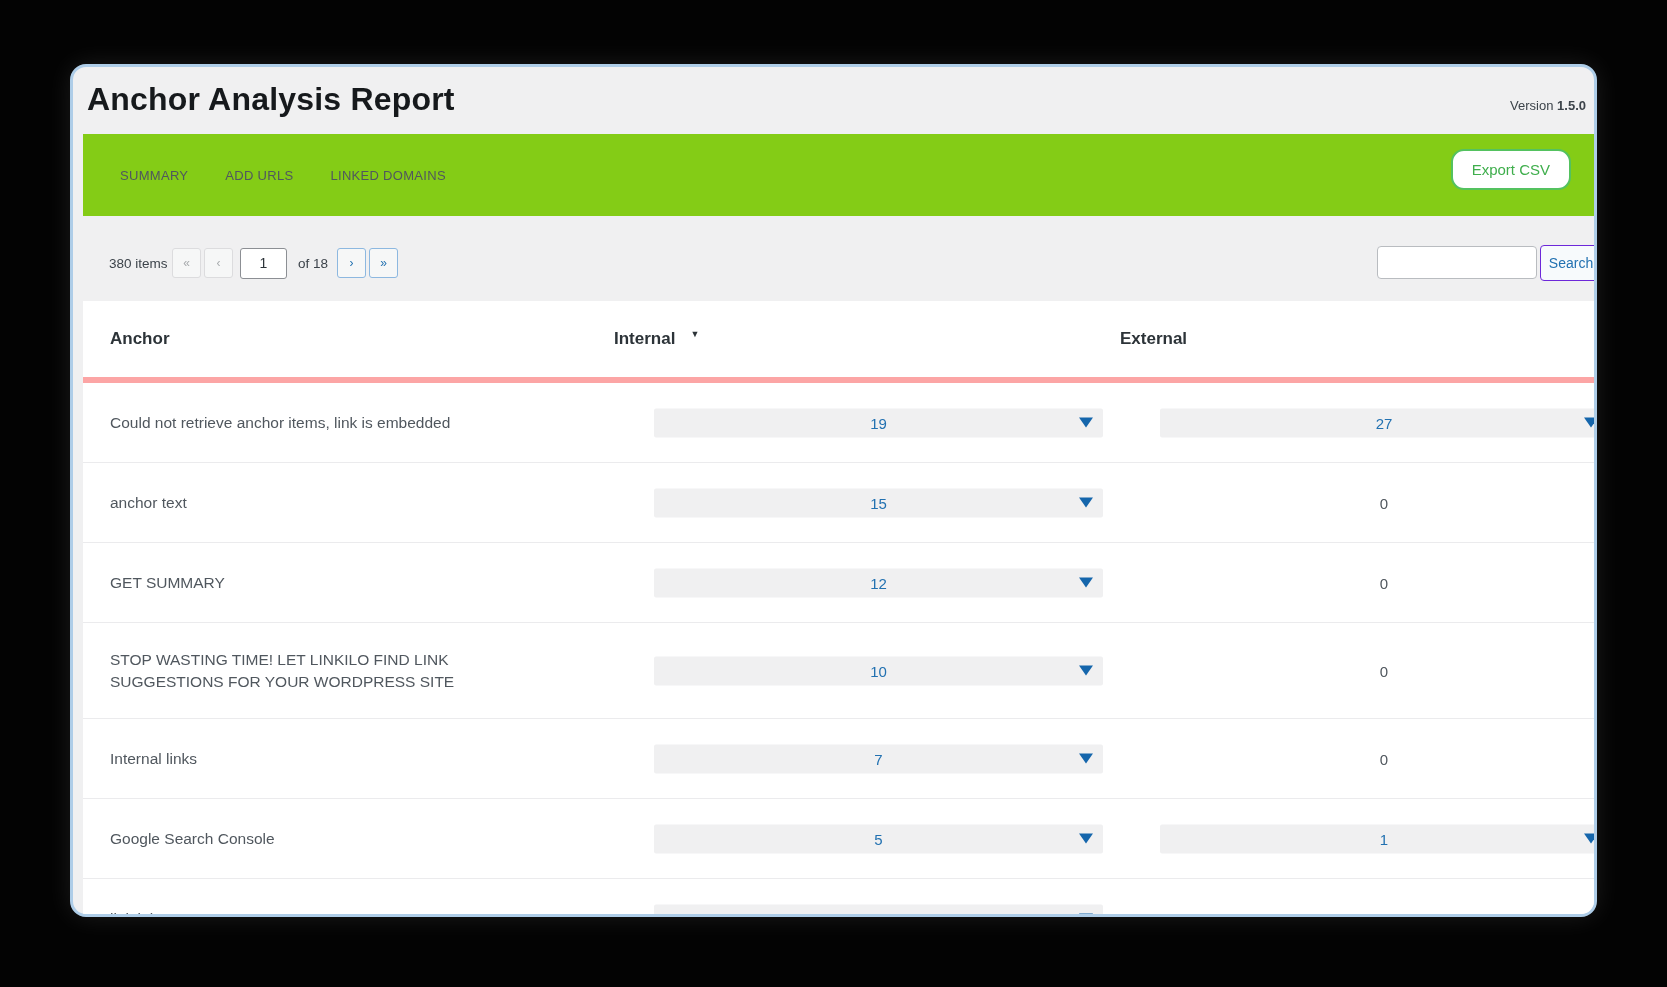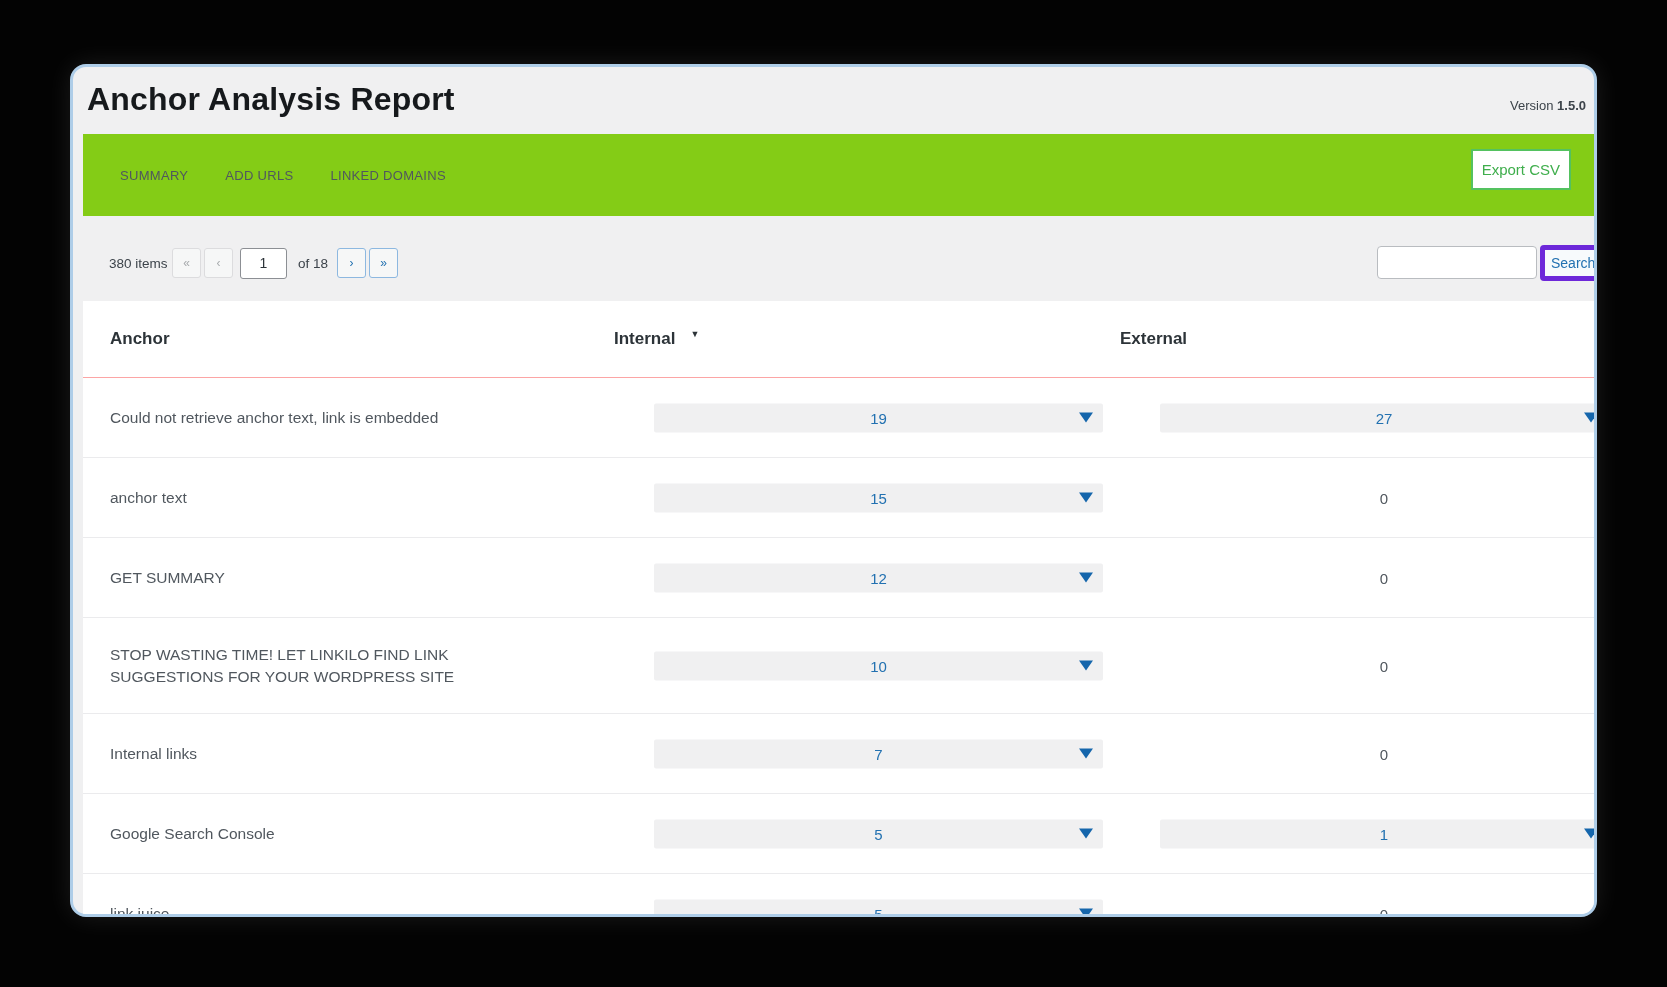--- a/index.html
+++ b/index.html
@@ -38,23 +38,23 @@
     position:absolute;left:37px;top:0;height:100%;
     display:flex;align-items:center;gap:37px;
   }
   .tab{
     font-size:13px;color:#50575e;letter-spacing:.3px;cursor:pointer;
     text-transform:uppercase;
   }
   .export-btn{
     position:absolute;right:23px;top:15px;height:41px;
     box-sizing:border-box;
-    background:#fff;border:2px solid #54c25f;border-radius:0;
+    background:#fff;border:2px solid #54c25f;border-radius:13px;
     color:#3fae4c;font-size:15px;font-weight:400;
-    padding:0 9px;display:flex;align-items:center;cursor:pointer;
+    padding:0 19px;display:flex;align-items:center;cursor:pointer;
     font-family:"Liberation Sans", sans-serif;
   }
   
   .strip{position:absolute;left:10px;right:0;top:168px;height:56px;margin-left:20px;}
   .items-count{
     position:absolute;left:6px;top:0;height:100%;
     display:flex;align-items:center;font-size:13.5px;color:#3c434a;
   }
   .pager{
     position:absolute;left:69px;top:13px;height:30px;
@@ -81,31 +81,31 @@
   .search-wrap{position:absolute;right:0;top:11px;height:34px;}
   .search-input{
     position:absolute;right:57px;top:0;width:160px;height:33px;
     box-sizing:border-box;border:1px solid #b9bcc0;border-radius:4px;
     background:#fff;padding:0 8px;font-size:14px;color:#2c3338;
     font-family:"Liberation Sans", sans-serif;
   }
   .search-btn{
     position:absolute;right:-8px;top:-1px;width:62px;height:36px;
     box-sizing:border-box;
-    background:#f7fafc;border:5px solid #6d28d9;border-radius:4px;
+    background:#f7fafc;border:1px solid #6d28d9;border-radius:4px;
     color:#2271b1;font-size:14px;cursor:pointer;
     font-family:"Liberation Sans", sans-serif;
   }
   
   .table-card{
     position:absolute;left:10px;right:0;top:234px;bottom:-4px;
     background:#ffffff;overflow:hidden;
   }
   .thead{
-    position:relative;height:76px;border-bottom:1px solid #fca5a5;
+    position:relative;height:76px;border-bottom:6px solid #fca5a5;
   }
   .th{position:absolute;top:0;height:100%;display:flex;align-items:center;
       font-size:17px;font-weight:700;color:#2c3338;}
   .th-anchor{left:27px;}
   .th-internal{left:531px;}
   .th-external{left:1037px;}
   .sort-caret{
     font-size:9px;color:#2c3338;margin-left:15px;transform:translateY(-5px);
     cursor:pointer;
   }
@@ -180,21 +180,21 @@
         <span>Internal</span>
         <span class="sort-caret">▼</span>
       </div>
       <div class="th th-external">
         <span>External</span>
       </div>
     </div>
     <div id="tbody">
   <div class="trow">
     <div class="cell-anchor">
-            <span class="anchor-text">Could not retrieve anchor text, link is embedded</span>
+            <span class="anchor-text">Could not retrieve anchor items, link is embedded</span>
           </div>
     <div class="cell-num cell-internal">
       <div class="num-bar int-bar">
         <span class="val int-val">19</span>
         <span class="arrow"></span>
       </div>
 
     </div>
     <div class="cell-num cell-external">
       <div class="num-bar ext-bar">

